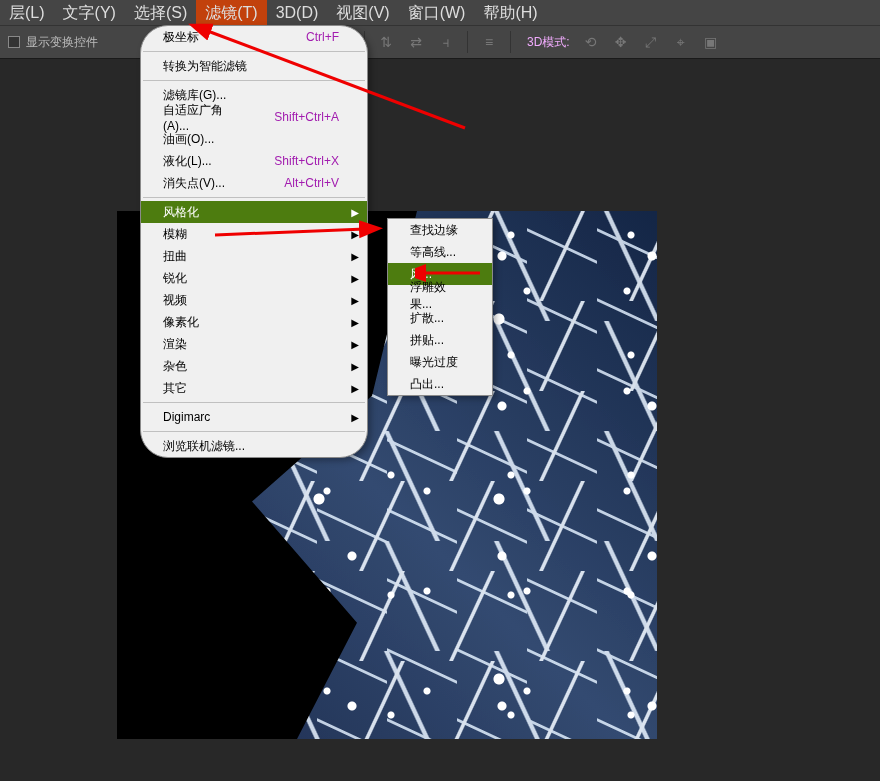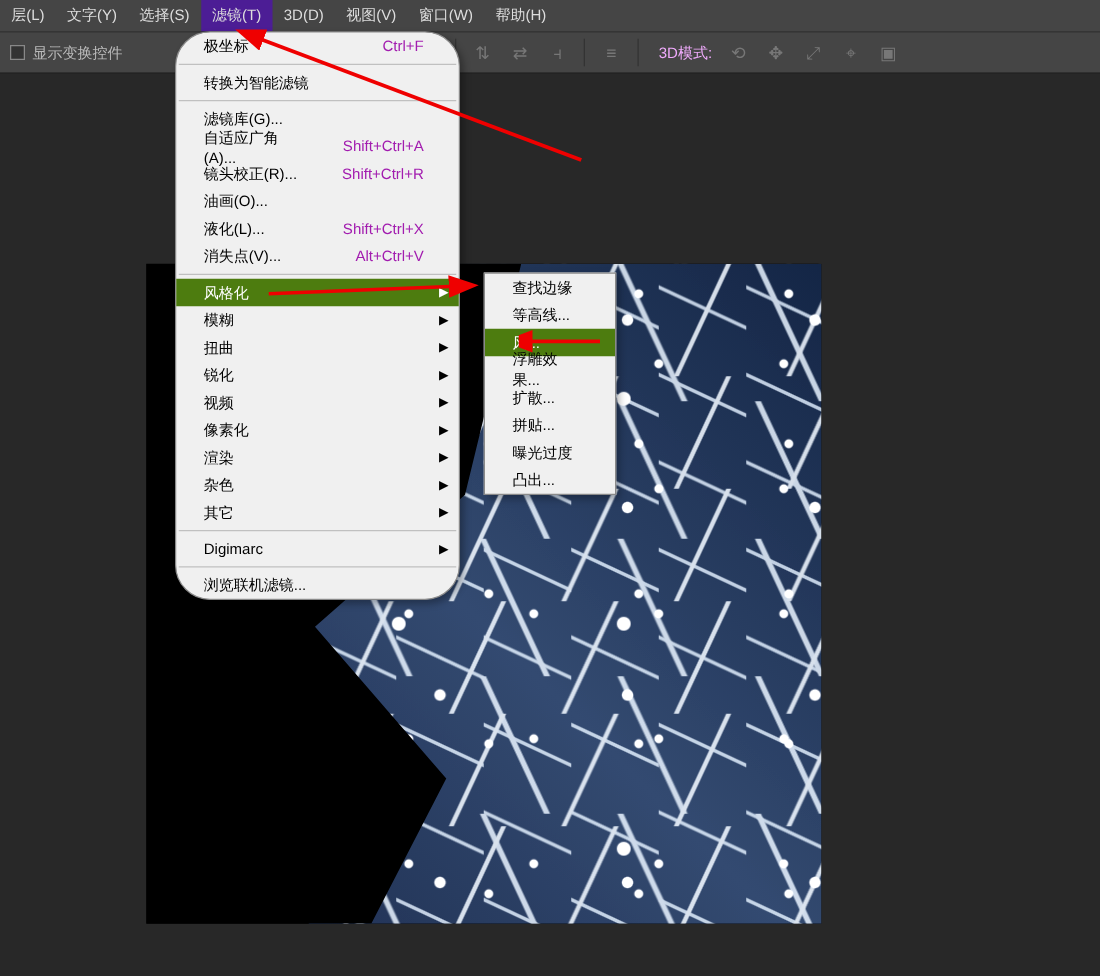--- a/index.html
+++ b/index.html
@@ -1,19 +1,19 @@
 <!DOCTYPE html>
 <html><head>
 <meta charset="utf-8">
 <style>
   * { margin:0; padding:0; box-sizing:border-box; font-family:"Microsoft YaHei",sans-serif; }
   body { background:#282828; width:880px; height:781px; overflow:hidden; position:relative; }
-  .menubar { background:#454545; height:25px; display:flex; align-items:center; padding-left:0; color:#ddd; font-size:12px; }
+  .menubar { background:#454545; height:25px; display:flex; align-items:center; padding-left:0; color:#ddd; font-size:16px; }
   .menubar .mitem { padding:0 9px; height:25px; line-height:25px; cursor:default; }
-  .menubar .mitem.active { background:#4c1d95; }
+  .menubar .mitem.active { background:#c2410c; }
   .toolbar { background:#454545; height:34px; border-top:1px solid #333; border-bottom:1px solid #1a1a1a; display:flex; align-items:center; color:#bbb; font-size:12px; }
   .toolbar .chk { display:flex; align-items:center; gap:6px; padding-left:8px; }
   .toolbar .chkbox { width:12px; height:12px; border:1px solid #888; background:#333; }
   .toolbar .tgap { width:260px; }
   .toolbar .ticon { width:24px; height:24px; margin:0 3px; display:flex; align-items:center; justify-content:center; color:#777; font-size:14px; }
   .toolbar .tsep { width:1px; height:22px; background:#333; margin:0 6px; }
   .toolbar .tlabel { color:#f0abfc; margin-left:10px; margin-right:6px; }
   .canvas-area { position:absolute; top:59px; left:0; right:0; bottom:0; background:#282828; }
   .image { position:absolute; left:117px; top:152px; width:540px; height:528px; background:#000; overflow:hidden; }
   .image .tex { position:absolute; left:130px; top:0; width:420px; height:528px;
@@ -102,24 +102,20 @@
     </div>
   <div class="sep"></div>
   <div class="row">
       <span class="lbl">滤镜库(G)...</span>
     </div>
   <div class="row">
       <span class="lbl">自适应广角(A)...</span>
       <span class="sc">Shift+Ctrl+A</span>
     </div>
   <div class="row">
-      <span class="lbl">镜头校正(R)...</span>
-      <span class="sc">Shift+Ctrl+R</span>
-    </div>
-  <div class="row">
       <span class="lbl">油画(O)...</span>
     </div>
   <div class="row">
       <span class="lbl">液化(L)...</span>
       <span class="sc">Shift+Ctrl+X</span>
     </div>
   <div class="row">
       <span class="lbl">消失点(V)...</span>
       <span class="sc">Alt+Ctrl+V</span>
     </div>

